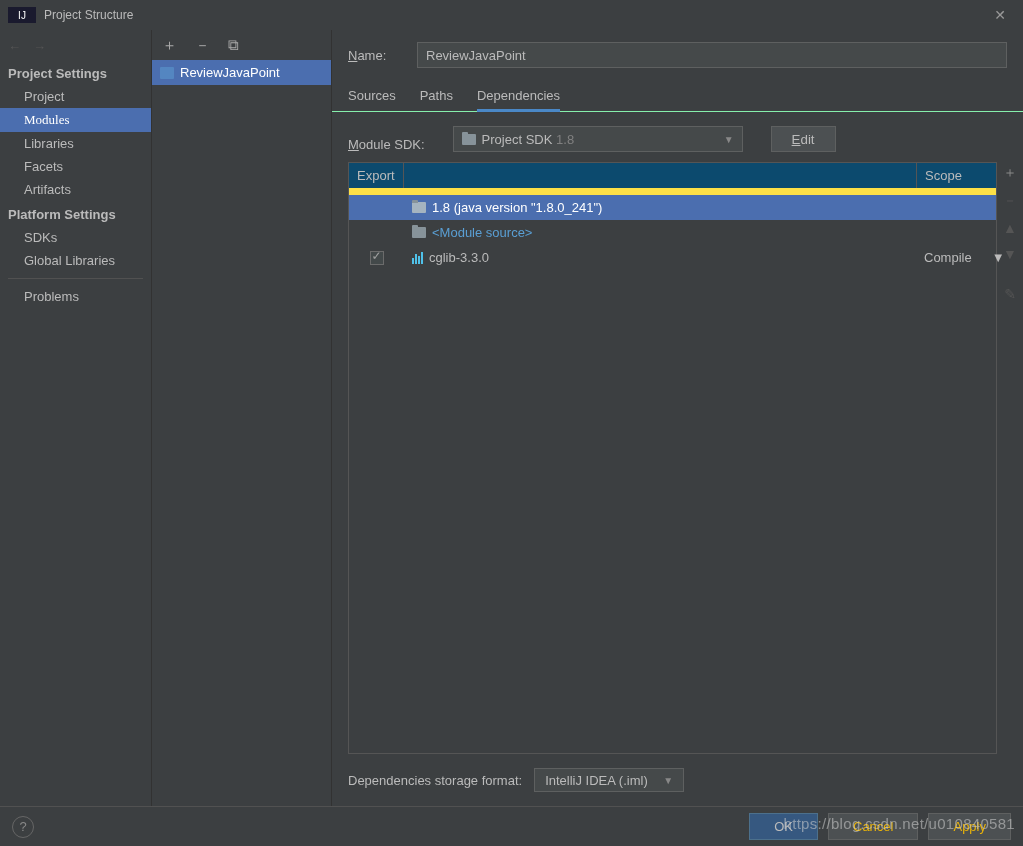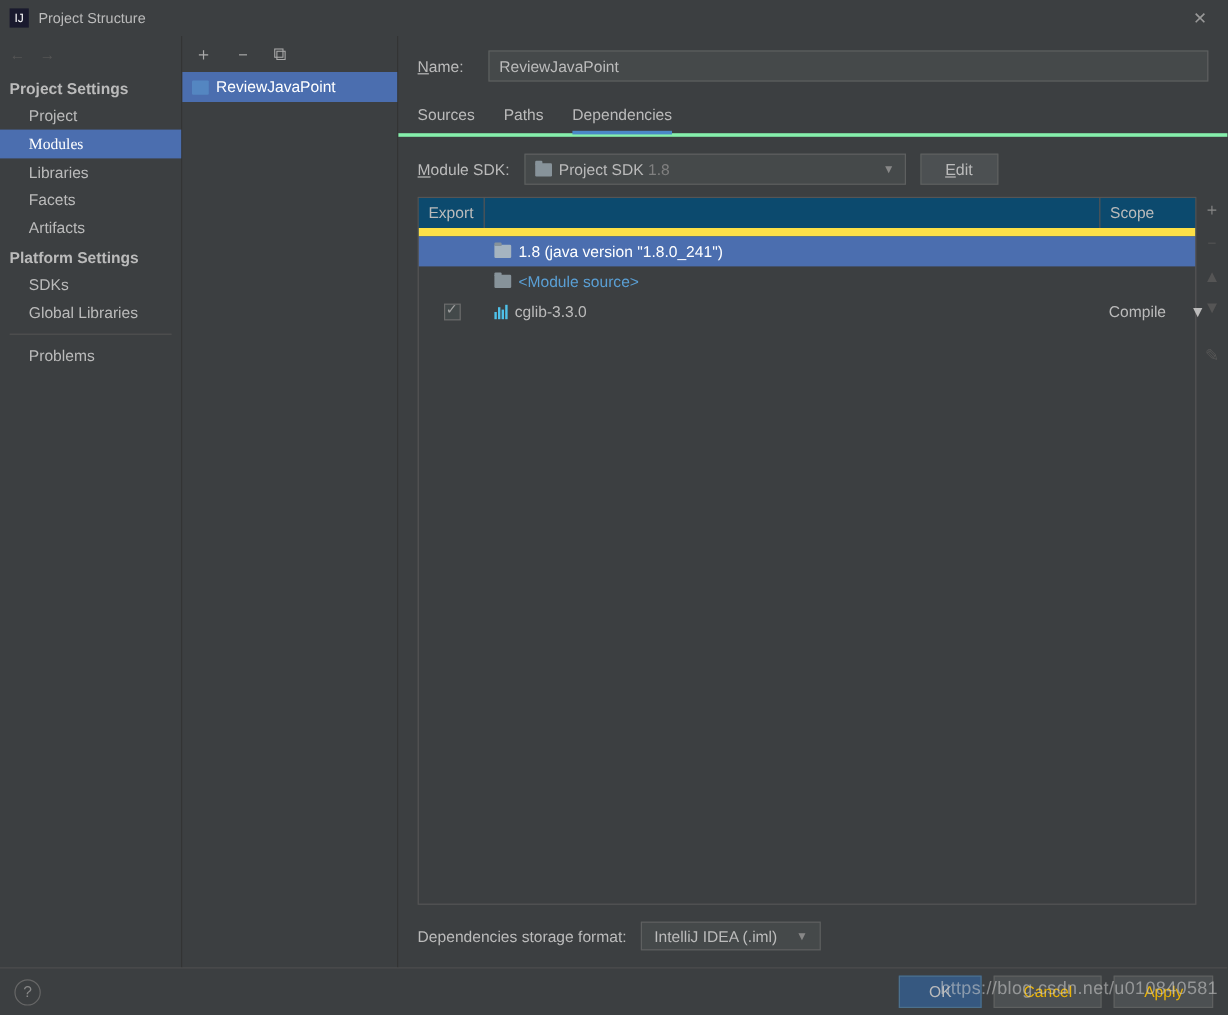--- a/index.html
+++ b/index.html
@@ -1,19 +1,19 @@
 <!DOCTYPE html>
 <html><head>
 <meta charset="utf-8">
 <style>
 * { box-sizing: border-box; margin: 0; padding: 0; font-family: "Segoe UI", Arial, sans-serif; }
 body { background: #3c3f41; color: #bbbbbb; font-size: 13px; width: 1023px; height: 846px; overflow: hidden; position: relative; }
 
 .titlebar { height: 30px; display: flex; align-items: center; padding: 0 8px; background: #3c3f41; }
-.titlebar .app-icon { width: 16px; height: 16px; background: #1a1a2e; display: flex; align-items: center; justify-content: center; font-size: 10px; font-weight: normal; color: #fff; margin-right: 8px; }
+.titlebar .app-icon { width: 28px; height: 16px; background: #1a1a2e; display: flex; align-items: center; justify-content: center; font-size: 10px; font-weight: normal; color: #fff; margin-right: 8px; }
 .titlebar .title { flex: 1; font-size: 12px; color: #bbb; }
 .titlebar .close { width: 30px; text-align: center; cursor: pointer; color: #999; font-size: 14px; }
 
 .main { display: flex; height: calc(100% - 30px - 40px); }
 
 .sidebar { width: 152px; background: #3c3f41; border-right: 1px solid #323232; display: flex; flex-direction: column; }
 .sidebar .nav-arrows { height: 30px; display: flex; align-items: center; padding: 0 8px; gap: 12px; color: #555; }
 .sidebar .section-title { font-weight: bold; color: #bbb; padding: 6px 8px 4px 8px; font-size: 13px; }
 .sidebar .item { padding: 4px 8px 4px 24px; cursor: pointer; color: #bbb; }
 .sidebar .item.selected { background: #4b6eaf; color: #fff; font-family: Liberation Serif, serif; }
@@ -24,33 +24,33 @@
 .middle .toolbar span { cursor: pointer; font-size: 15px; }
 .middle .module-item { padding: 5px 8px; background: #4b6eaf; color: #fff; display: flex; align-items: center; gap: 6px; cursor: pointer; }
 .module-icon { width: 14px; height: 12px; background: #5486c1; border-radius: 1px; position: relative; }
 .folder-icon { width: 14px; height: 11px; background: #87939a; border-radius: 1px; position: relative; display: inline-block; }
 .folder-icon::before { content: ""; position: absolute; top: -2px; left: 0; width: 6px; height: 3px; background: #87939a; border-radius: 1px 1px 0 0; }
 .lib-icon { display: inline-flex; gap: 1px; align-items: flex-end; height: 12px; }
 .lib-icon i { width: 2px; background: #4fc1e9; display: inline-block; }
 
 .content { flex: 1; background: #3c3f41; padding: 0; display: flex; flex-direction: column; position: relative; }
 
-.name-row { display: flex; align-items: center; padding: 12px 16px 8px 16px; gap: 14px; }
+.name-row { display: flex; align-items: center; padding: 12px 16px 8px 16px; gap: 24px; }
 .name-row label { min-width: 45px; }
 .name-row label .u { text-decoration: underline; }
 .name-input { flex: 1; background: #45494a; border: 1px solid #5e6060; color: #bbb; padding: 4px 8px; font-size: 13px; height: 26px; }
 
-.tabs { display: flex; gap: 24px; padding: 6px 16px 0 16px; border-bottom: 3px solid #86efac; }
+.tabs { display: flex; gap: 24px; padding: 6px 16px 0 16px; border-bottom: 1px solid #86efac; }
 .tab { padding: 6px 0 8px 0; cursor: pointer; color: #bbb; position: relative; }
 .tab.active { color: #bbb; }
 .tab.active::after { content: ""; position: absolute; left: 0; right: 0; bottom: -1px; height: 3px; background: #4a88c7; }
 
-.sdk-row { display: flex; align-items: center; padding: 14px 16px 10px 16px; gap: 12px; }
+.sdk-row { display: flex; align-items: flex-end; padding: 14px 16px 10px 16px; gap: 28px; }
 .sdk-row label .u { text-decoration: underline; }
-.sdk-select { display: flex; align-items: center; background: #45494a; border: 1px solid #5e6060; padding: 3px 8px; gap: 6px; width: 318px; cursor: pointer; height: 26px; }
+.sdk-select { display: flex; align-items: center; background: #45494a; border: 1px solid #5e6060; padding: 3px 8px; gap: 6px; width: 290px; cursor: pointer; height: 26px; }
 .sdk-select .sel-text { flex: 1; }
 .sdk-select .grey { color: #808080; }
 .sdk-select .chev { color: #888; font-size: 10px; }
 .edit-btn { background: #4c5052; border: 1px solid #5e6060; padding: 4px 20px; color: #bbb; cursor: pointer; height: 26px; }
 .edit-btn .u { text-decoration: underline; }
 
 .deps-area { flex: 1; display: flex; padding: 0 0 0 16px; }
 .deps-table { flex: 1; border: 1px solid #555; background: #3c3f41; display: flex; flex-direction: column; }
 .deps-head { display: flex; background: #0c4a6e; border-bottom: 7px solid #fde047; }
 .deps-head .col-export { width: 55px; padding: 5px 8px; border-right: 1px solid #555; }

